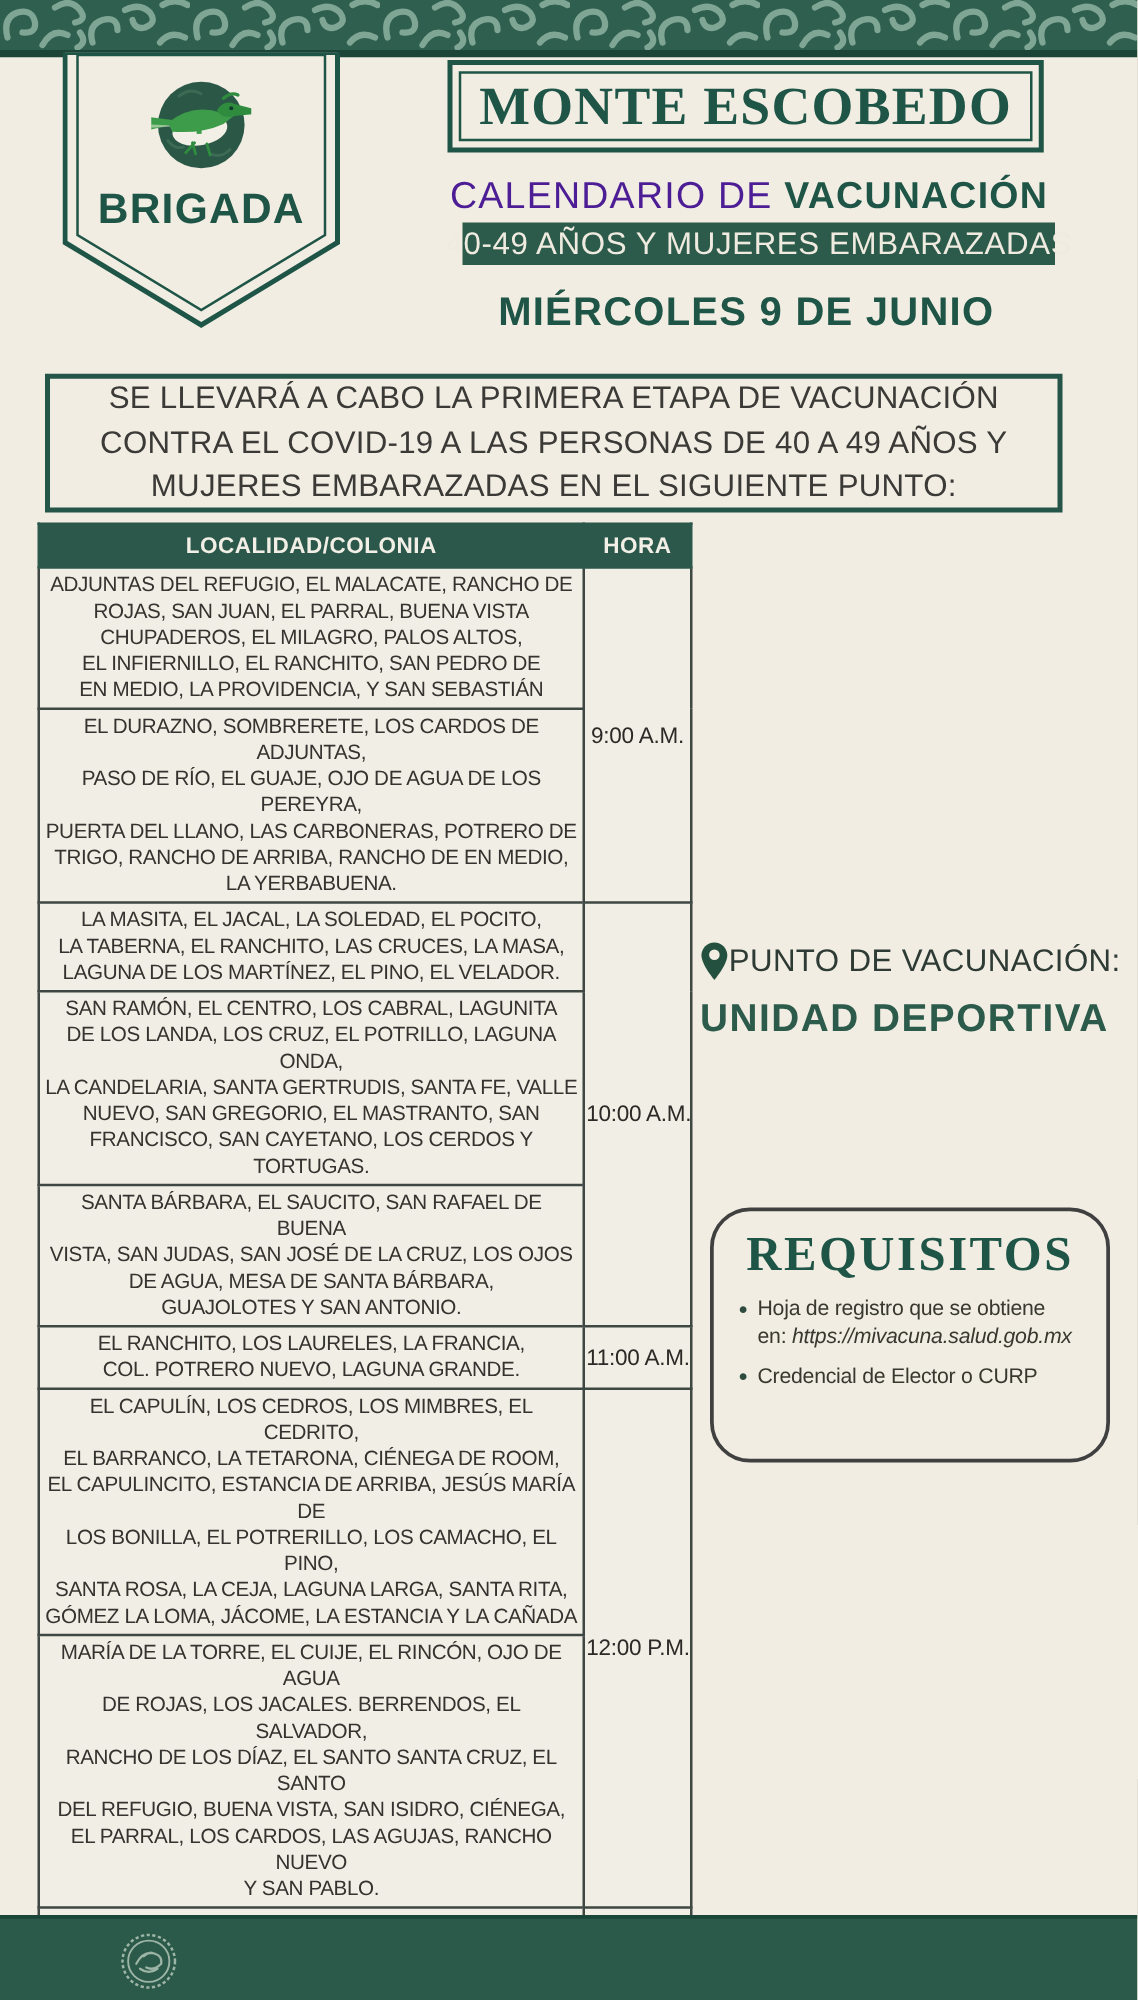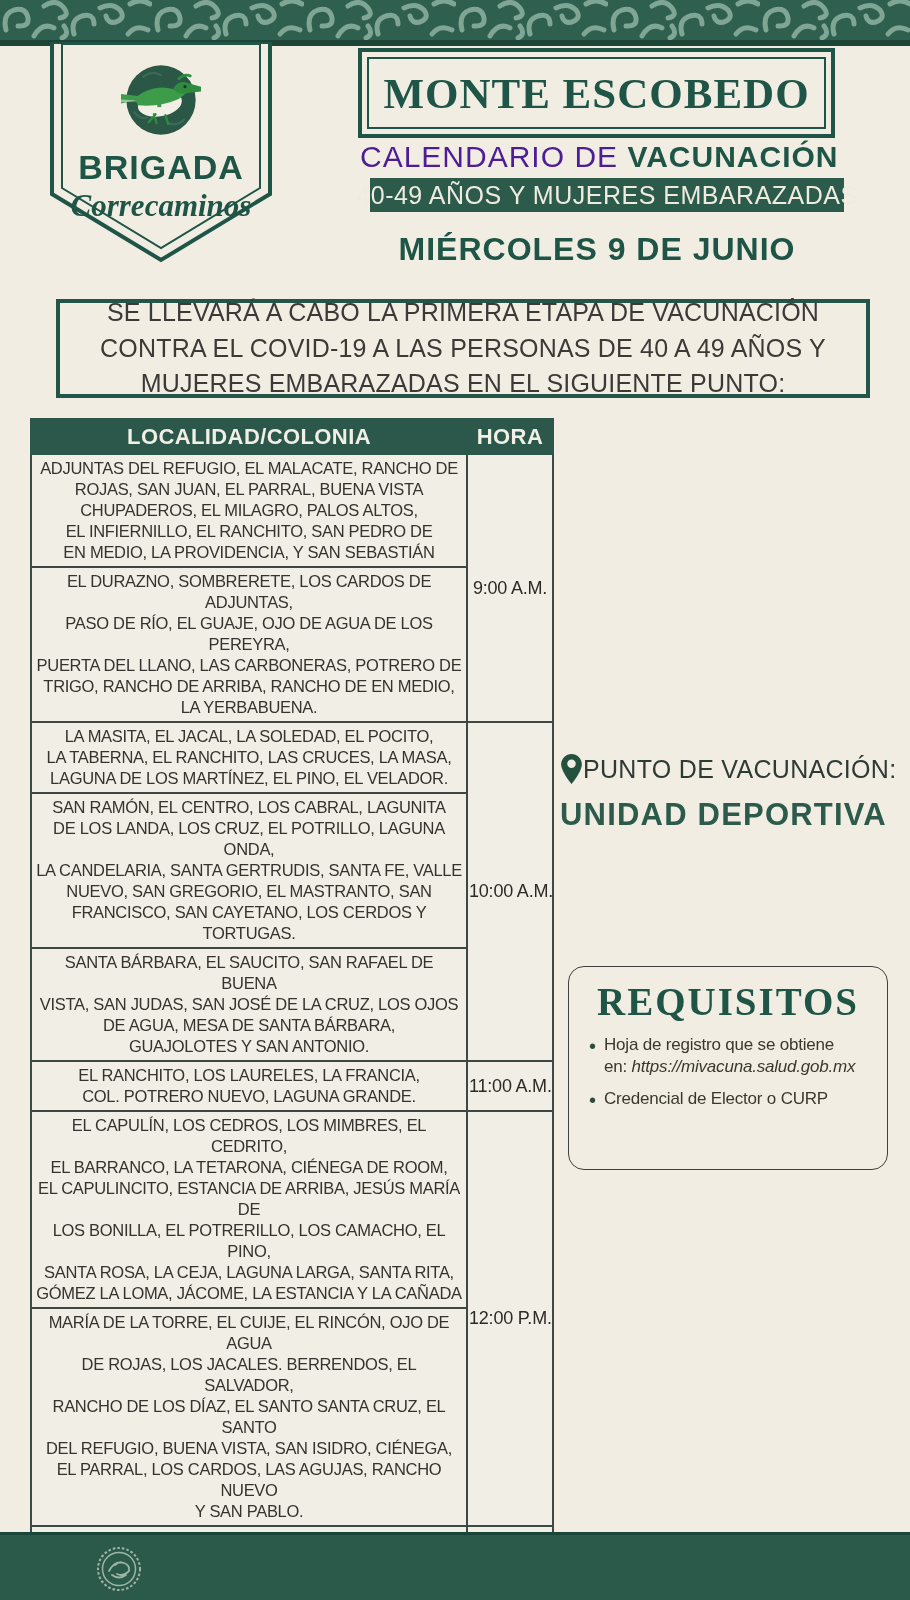--- a/index.html
+++ b/index.html
@@ -19,21 +19,21 @@
     position:absolute;left:0;top:106px;width:222px;text-align:center;
     font-size:34px;font-weight:bold;letter-spacing:1px;color:#1E5546;
   }
   .brand-script{
     position:absolute;left:0;top:146px;width:222px;text-align:center;
     font-family:"Liberation Serif","DejaVu Serif",serif;
     font-style:italic;font-weight:bold;font-size:31px;color:#1E5546;
   }
   
   .title-box{
-    position:absolute;left:358px;top:48px;width:477px;height:90px;
+    position:absolute;left:358px;top:48px;width:477px;height:74px;
     border:4px solid #1E5546;box-sizing:border-box;
     display:flex;align-items:center;justify-content:center;
   }
   .title-box::before{
     content:"";position:absolute;left:5px;top:5px;right:5px;bottom:5px;
     border:2px solid #1E5546;pointer-events:none;
   }
   .title-box span{
     font-family:"Liberation Serif","DejaVu Serif",serif;
     font-weight:bold;font-size:43px;letter-spacing:1px;color:#1E5546;white-space:nowrap;
@@ -45,32 +45,32 @@
     position:absolute;left:370px;top:178px;width:474px;height:34px;
     background:#2C5B4B;color:#EFEBE0;display:flex;align-items:center;justify-content:center;
     font-size:25px;letter-spacing:.5px;white-space:nowrap;
   }
   .date-line{
     position:absolute;left:358px;top:231px;width:478px;text-align:center;
     font-size:32px;font-weight:bold;color:#1E5546;letter-spacing:1px;white-space:nowrap;
   }
   
   .announcement{
-    position:absolute;left:56px;top:299px;width:814px;height:99px;
+    position:absolute;left:36px;top:299px;width:814px;height:111px;
     border:4px solid #255548;box-sizing:border-box;
     display:flex;align-items:center;justify-content:center;text-align:center;
     font-size:25px;line-height:1.42;color:#3B3A37;white-space:pre-line;letter-spacing:.2px;
   }
   
   table.schedule{
     position:absolute;left:30px;top:418px;width:522px;
     border-collapse:collapse;table-layout:fixed;
   }
   table.schedule th{
-    background:#2B584A;color:#F2EFE6;font-size:22px;font-weight:bold;
+    background:#2B584A;color:#F2EFE6;font-size:18px;font-weight:bold;
     height:31px;letter-spacing:.4px;border:2px solid #2B584A;
   }
   table.schedule col.c-loc{width:436px;}
   table.schedule col.c-time{width:86px;}
   table.schedule td{
     border:2px solid #3E4742;background:#F1EEE5;
     text-align:center;vertical-align:middle;
   }
   td.loc{
     font-size:16.5px;line-height:21px;letter-spacing:-.3px;
@@ -82,21 +82,21 @@
     position:absolute;left:560px;top:753px;width:350px;
     display:flex;align-items:center;gap:0;
   }
   .punto .label{font-size:25px;color:#2E3A34;letter-spacing:.3px;white-space:nowrap;}
   .venue{
     position:absolute;left:560px;top:797px;width:350px;
     font-size:31px;font-weight:bold;color:#2C5B4B;letter-spacing:1.2px;white-space:nowrap;
   }
   .requisitos{
     position:absolute;left:568px;top:966px;width:320px;height:204px;
-    border:1px solid #404040;border-radius:16px;box-sizing:border-box;
+    border:3px solid #404040;border-radius:32px;box-sizing:border-box;
     padding:8px 16px 0 16px;
   }
   .requisitos h2{
     margin:4px 0 10px 0;text-align:center;
     font-family:"Liberation Serif","DejaVu Serif",serif;
     font-size:39px;font-weight:bold;color:#1E5546;letter-spacing:2px;
   }
   .requisitos ul{list-style:none;margin:0;padding:0 0 0 2px;}
   .requisitos li{
     position:relative;padding-left:17px;margin-bottom:9px;
@@ -164,21 +164,20 @@
       <ellipse cx="-2" cy="4" rx="25" ry="14" fill="#F2EFE6" transform="rotate(-10)"></ellipse>
       <path d="M-30,-2 Q-8,-20 18,-11 Q28,-7 34,-12 L20,-1 Q0,8 -26,6 Z" fill="#3D9C49"></path>
       <path d="M14,-13 Q20,-23 30,-19 L60,-11 L30,-8 Q19,-5 14,-13 Z" fill="#2F8C3F"></path>
       <path d="M20,-24 q7,-6 13,-3" stroke="#2F8C3F" stroke-width="3" fill="none" stroke-linecap="round"></path>
       <circle cx="27" cy="-15" r="1.8" fill="#0F3D2B"></circle>
       <rect x="-9" y="-1" width="14" height="4.5" fill="#3D9C49"></rect>
       <rect x="-4.2" y="-6" width="4.5" height="14" fill="#3D9C49"></rect>
       <path d="M-8,16 l3,10 m-1,-10 l-8,9 M5,17 l3,10" stroke="#2F8C3F" stroke-width="2.5" fill="none" stroke-linecap="round"></path>
     </svg>
     <div class="brand-top">BRIGADA</div>
-    <div class="brand-script">Correcaminos</div>
   </div>
 
   <div class="title-box">
     <span>MONTE ESCOBEDO</span>
   </div>
   <div class="calendar-line">
     <span class="pre">CALENDARIO DE </span><span class="hi">VACUNACIÓN</span>
   </div>
   <div class="age-box">40-49 AÑOS Y MUJERES EMBARAZADAS</div>
   <div class="date-line">MIÉRCOLES 9 DE JUNIO</div>

